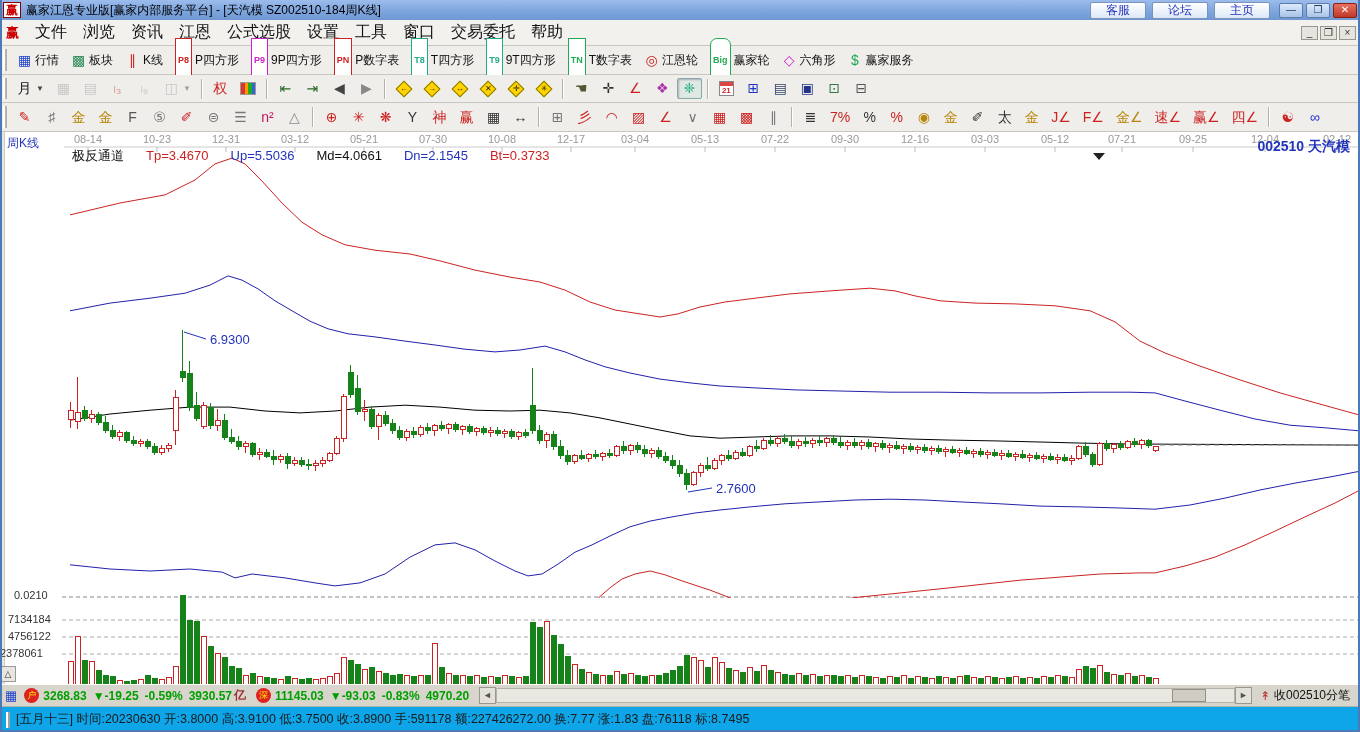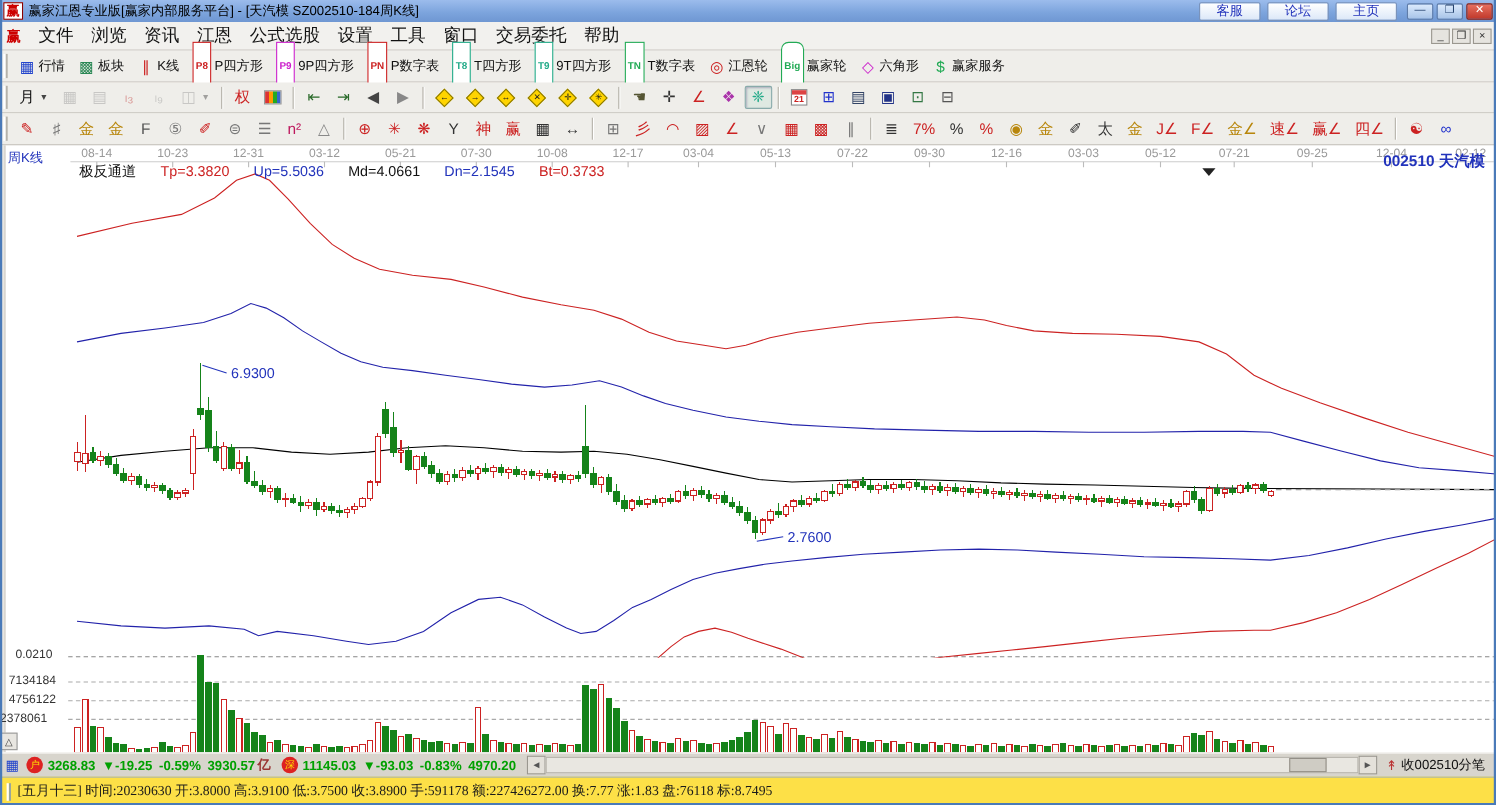--- a/index.html
+++ b/index.html
@@ -60,21 +60,21 @@
   .q { color:#00a000; font-weight:bold; margin-right:6px; }
   .q-unit { color:#993333; font-weight:bold; margin-left:-4px; margin-right:6px; }
   .hscroll { display:flex; align-items:center; height:18px; flex:1; margin:0 4px; }
   .sbtn { width:17px; height:17px; background:#e4e1da; border:1px solid #9a978f; font-size:9px; color:#555; text-align:center; line-height:15px; }
   .strack { flex:1; height:15px; background:#e9e7e1; border:1px solid #b5b2aa; position:relative; }
   .sthumb { position:absolute; right:28px; top:0; width:34px; height:13px; background:#cfccc4; border:1px solid #938f87; }
   .tick-link { display:flex; align-items:center; gap:4px; color:#111; margin:0 8px 0 4px; white-space:nowrap; }
   .ant { color:#b33; font-size:12px; }
 
   
-  .statusbar { position:absolute; left:0; top:706px; width:1360px; height:26px; background:#fde047; border-top:1px solid #aab5ac; display:flex; align-items:center; padding:0 6px; z-index:50;font-family:Liberation Serif, serif; }
+  .statusbar { position:absolute; left:0; top:706px; width:1360px; height:26px; background:#0ea5e9; border-top:1px solid #aab5ac; display:flex; align-items:center; padding:0 6px; z-index:50; }
   .statusbar .sgrip { width:3px; height:16px; border-left:2px solid #fff; border-right:2px solid #9aa59c; margin-right:6px; }
   .status-text { font-size:12.5px; color:#1a1a1a; white-space:nowrap; }
 </style>
 </head>
 <body>
 
 <div class="titlebar">
   <span class="logo">赢</span>
   <span class="ttl">赢家江恩专业版[赢家内部服务平台] - [天汽模  SZ002510-184周K线]</span>
   <span id="title-buttons" style="display: flex;">
@@ -943,21 +943,21 @@
     <polyline points="184,200 206,207" fill="none" stroke="#2233bb"></polyline>
     <text x="210" y="212" font-size="13" fill="#2233bb" font-family="Liberation Sans, sans-serif">6.9300</text>
     <polyline points="688,359.99873 712,356" fill="none" stroke="#2233bb"></polyline>
     <text x="716" y="361" font-size="13" fill="#2233bb" font-family="Liberation Sans, sans-serif">2.7600</text>
     <polygon points="1093,21 1105,21 1099,28" fill="#222222"></polygon>
   </svg>
 
 <div class="lbl pane-label">周K线</div>
 <div class="lbl symbol-label">002510 天汽模</div>
 <div class="lbl ind-header">
-  <span style="color:#111">极反通道</span><span id="ind-values"><span style="color: rgb(204, 34, 34);">Tp=3.3820</span><span style="color: rgb(34, 51, 187);">Up=5.5036</span><span style="color: rgb(17, 17, 17);">Md=4.0661</span><span style="color: rgb(34, 51, 187);">Dn=2.1545</span><span style="color: rgb(204, 34, 34);">Bt=0.3733</span></span>
+  <span style="color:#111">极反通道</span><span id="ind-values"><span style="color: rgb(204, 34, 34);">Tp=3.4670</span><span style="color: rgb(34, 51, 187);">Up=5.5036</span><span style="color: rgb(17, 17, 17);">Md=4.0661</span><span style="color: rgb(34, 51, 187);">Dn=2.1545</span><span style="color: rgb(204, 34, 34);">Bt=0.3733</span></span>
 </div>
 <div class="lbl axis-num" style="left:14px; top:589px;">0.0210</div>
 <div class="lbl axis-num" style="left:8px; top:613px;">7134184</div>
 <div class="lbl axis-num" style="left:8px; top:630px;">4756122</div>
 <div class="lbl axis-num" style="left:0; top:647px;">2378061</div>
 <div class="tri-btn">△</div>
 
 <div class="indexbar">
   <span class="idx-icon">▦</span>
   <span class="mkt-circle">户</span>

